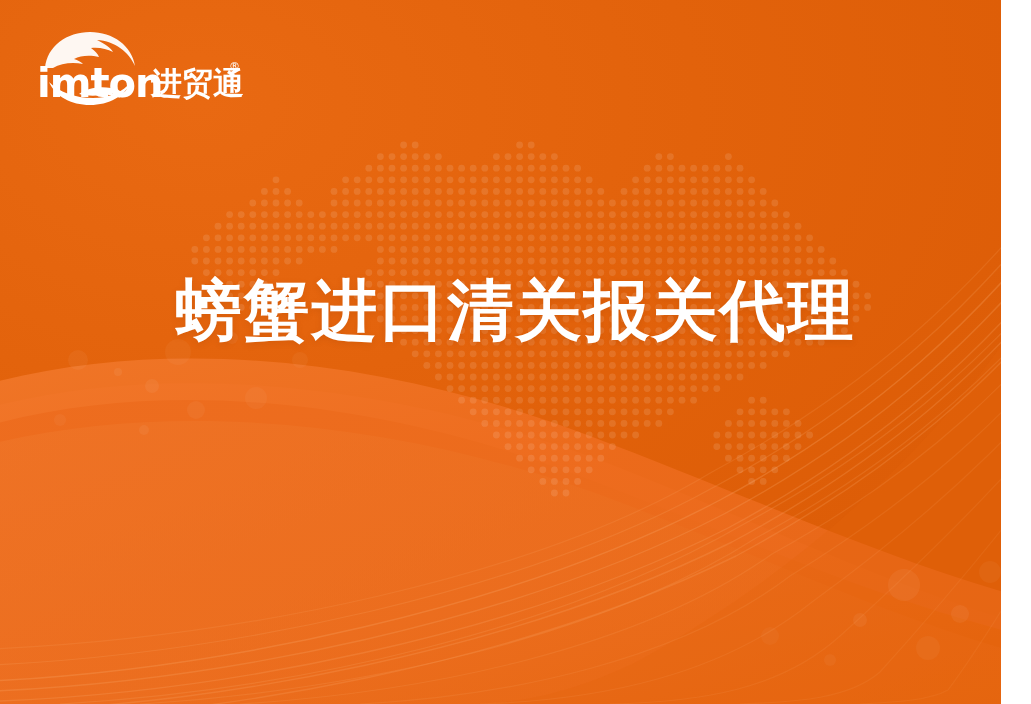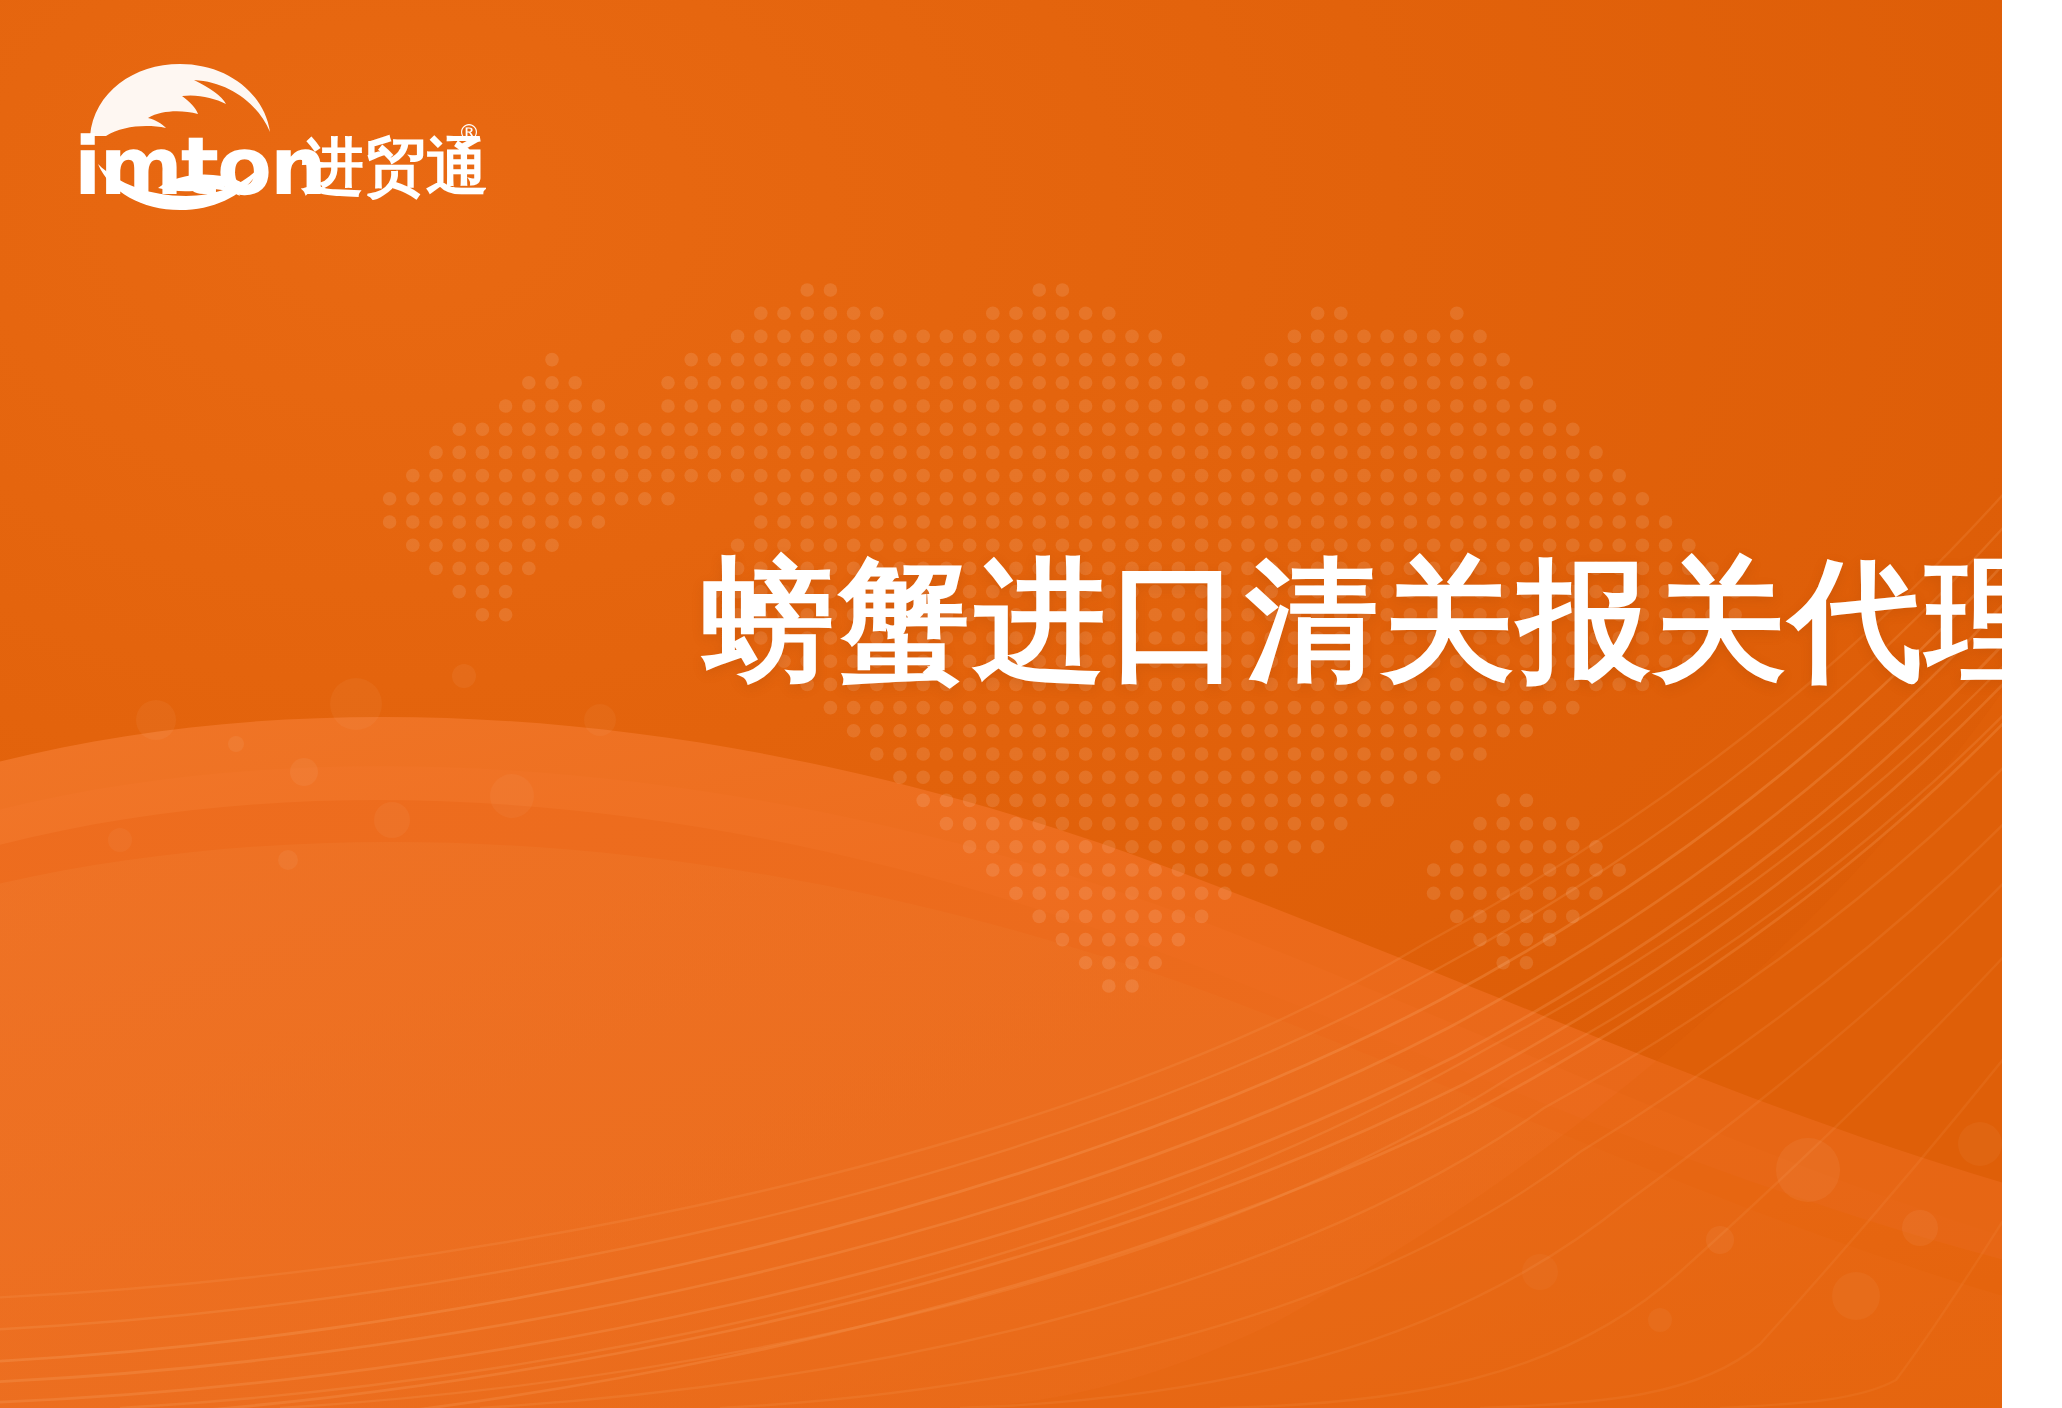--- a/index.html
+++ b/index.html
@@ -54,21 +54,21 @@
     height: 84px;
     display: block;
   }
 
   
   .headline {
     position: absolute;
     left: 0;
     top: 252px;
     width: 1031px;
-    text-align: right;
+    text-align: center;
     color: #ffffff;
     font-family: "DejaVu Sans", "Liberation Sans", sans-serif;
     font-weight: 700;
     font-size: 66px;
     line-height: 118px;
     letter-spacing: 2px;
     text-shadow: 0 2px 6px rgba(150,60,0,0.18);
     user-select: none;
   }
   .headline .ln { display: block; white-space: nowrap; }

